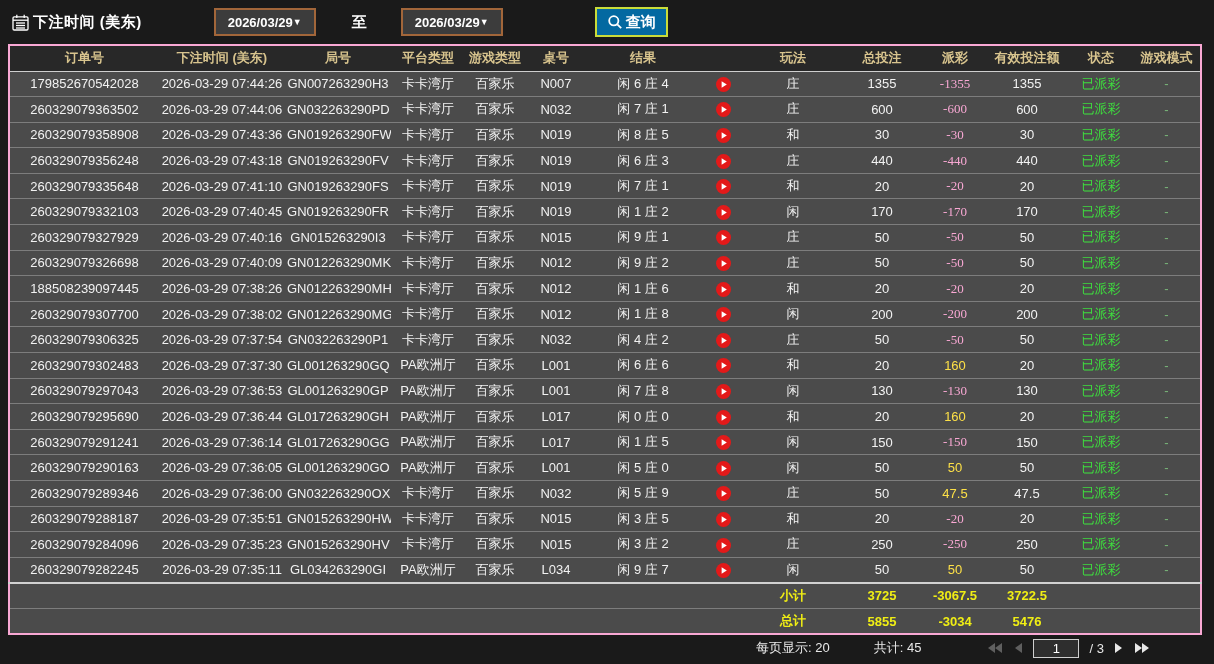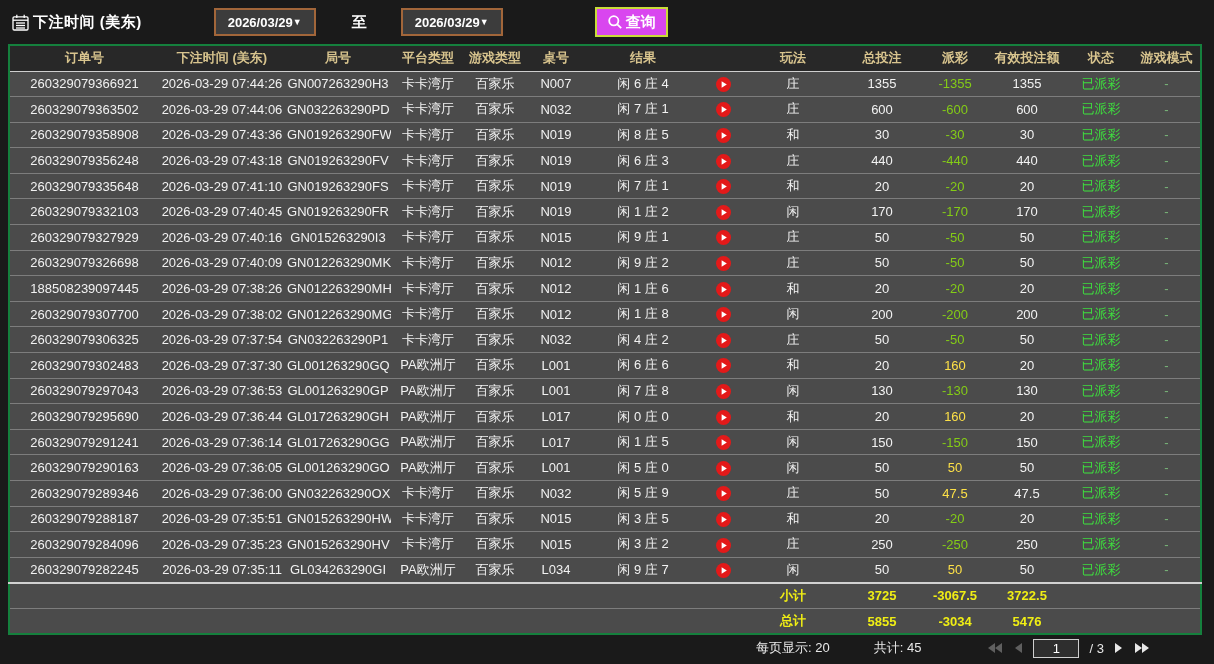--- a/index.html
+++ b/index.html
@@ -28,34 +28,34 @@
     font-weight: bold; font-size: 13px;
     display: flex; align-items: center; justify-content: center;
     gap: 0; cursor: pointer;
   }
   .date-box .arrow { font-size: 9px; color: #ffffff; }
   .to-label { margin-left: 36px; font-size: 15px; font-weight: bold; color: #ffffff; }
   .date-box.second { margin-left: 34px; }
   .query-btn {
     margin-left: 92px;
     height: 30px; padding: 0 10px;
-    background: #d946ef;
+    background: #0369a1;
     border: 2px solid #c9dc39;
     color: #ffffff; font-weight: bold; font-size: 15px;
     display: flex; align-items: center; gap: 3px;
     cursor: pointer;
   }
 
   
   table {
     width: 948px;
     margin: 0 8px;
     border-collapse: collapse;
     table-layout: fixed;
-    border: 2px solid #15803d;
+    border: 2px solid #f9a8d4;
   }
   thead th {
     height: 26px;
     background: #282828;
     color: #d8c48e;
     font-size: 13px;
     font-weight: bold;
     text-align: center;
     white-space: nowrap;
   }
@@ -64,21 +64,21 @@
     background: #4b4b4b;
     color: #f2f2f2;
     font-size: 13px;
     text-align: center;
     white-space: nowrap;
     overflow: hidden;
     border-top: 1px solid #7d7d7d;
     padding: 0 2px;
   }
   tbody tr:first-child td { border-top: 1px solid #cfcfcf; }
-  td.green { color: #84cc16; }
+  td.green { color: #f9a8d4; font-family: Liberation Serif, serif; }
   td.red { color: #fde047; }
   td.status { color: #3ede3e; margin-top: 43px; }
   td.mode { color: #79b579; }
   tfoot tr.sub td { border-top: 2px solid #d2d2d2; }
   tfoot td.tot { color: #f0ee14; font-weight: bold; }
   .play-icon { display: inline-flex; vertical-align: middle; cursor: pointer; }
 
   
   .pagebar {
     height: 26px;
@@ -170,21 +170,21 @@
       <th>玩法</th>
       <th>总投注</th>
       <th>派彩</th>
       <th>有效投注额</th>
       <th>状态</th>
       <th>游戏模式</th>
     </tr>
   </thead>
   <tbody id="rows">
   <tr>
-    <td>260329079366921</td>
+    <td>179852670542028</td>
     <td>2026-03-29 07:44:26</td>
     <td>GN007263290H3</td>
     <td>卡卡湾厅</td>
     <td>百家乐</td>
     <td>N007</td>
     <td>闲 6 庄 4</td>
     <td>
       <span class="play-icon">
         <svg width="15" height="15" viewBox="0 0 15 15">
           <circle cx="7.5" cy="7.5" r="7.5" fill="#e31919"></circle>

